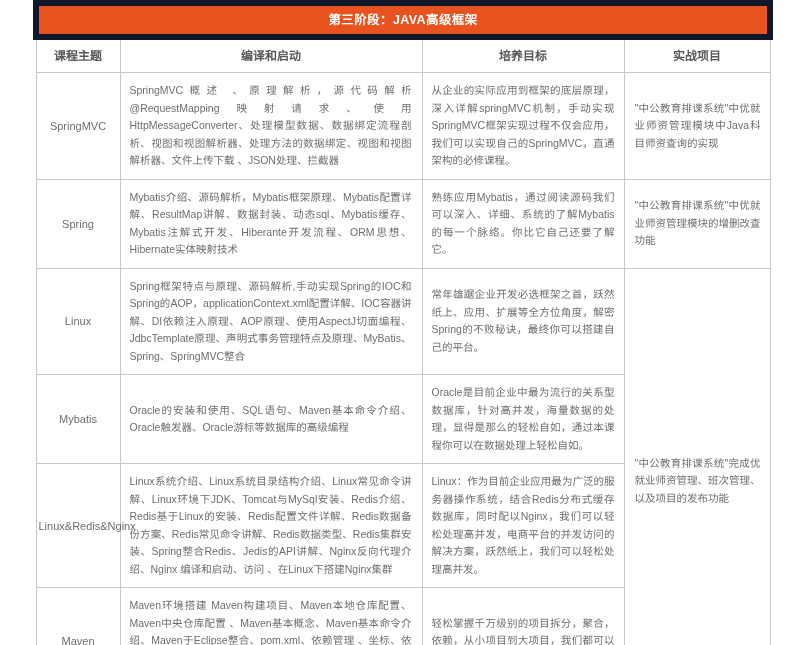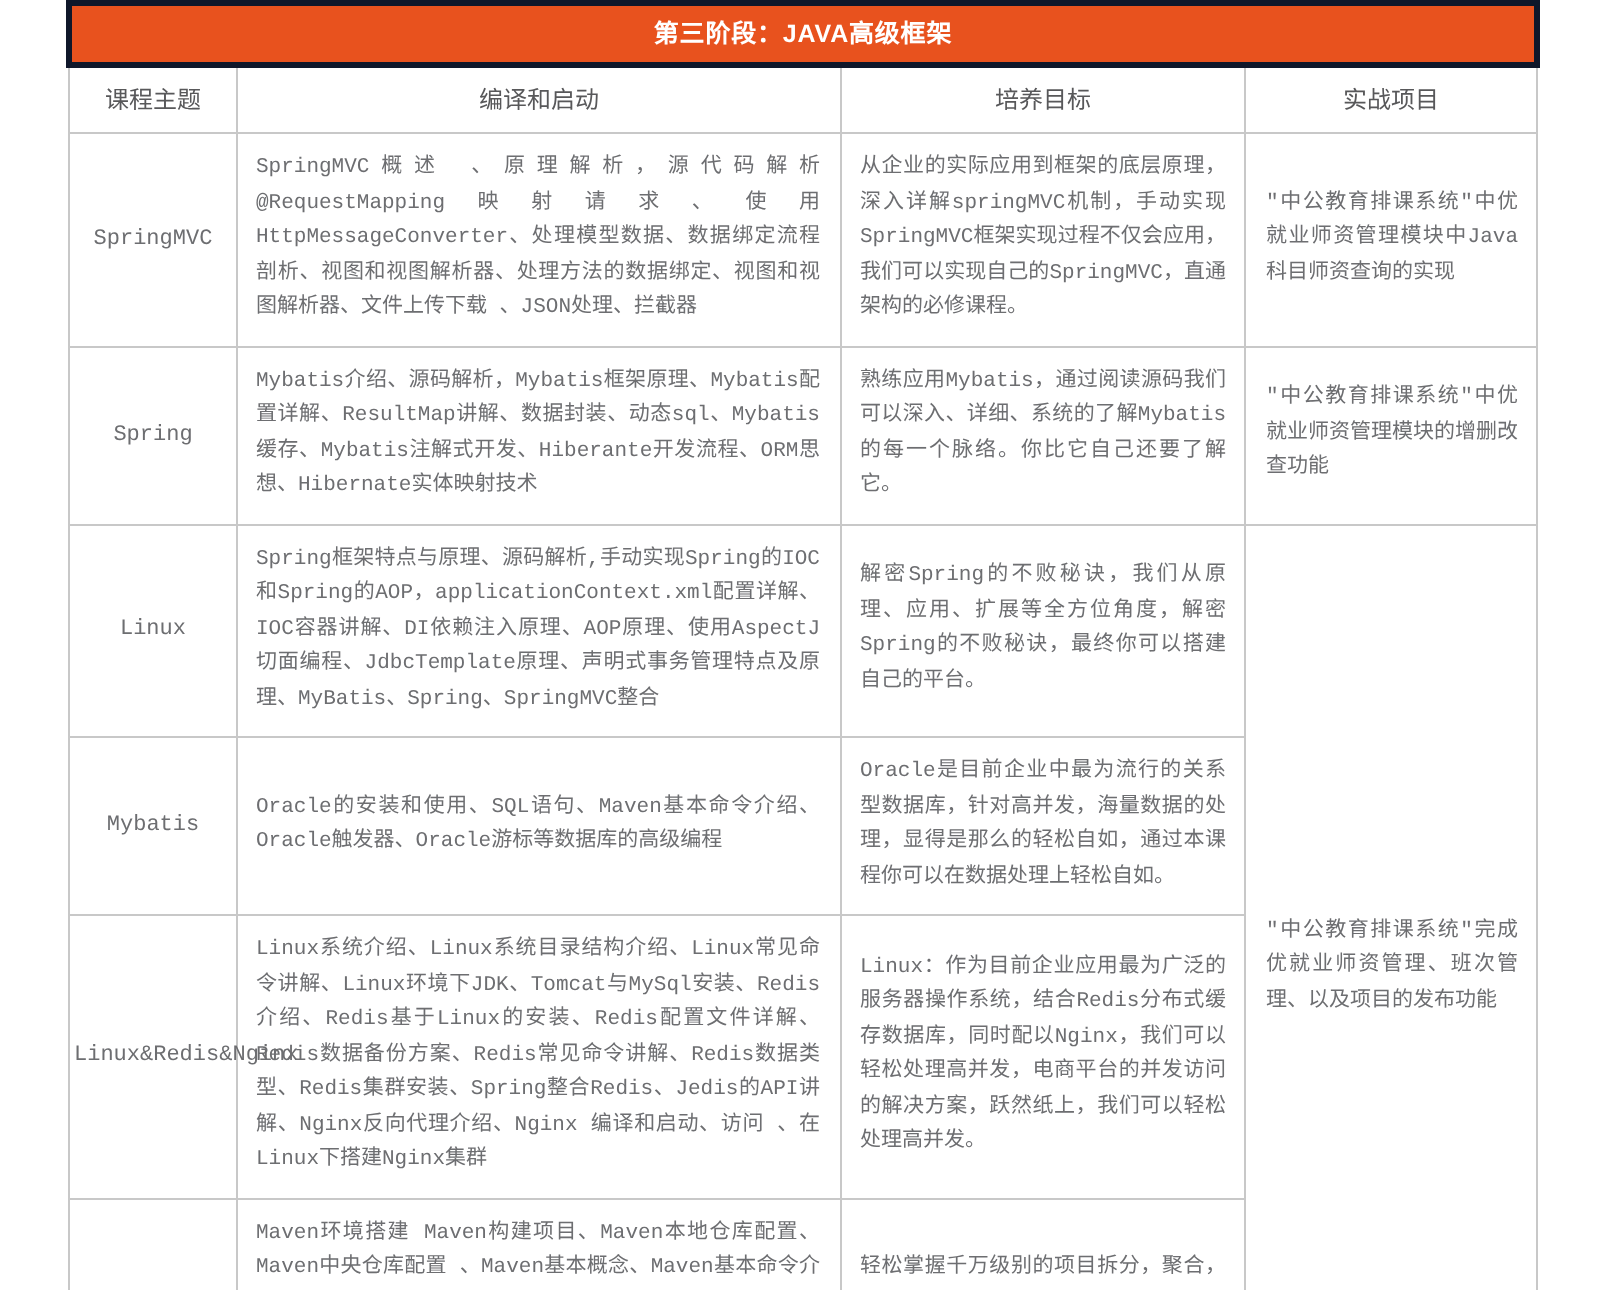--- a/index.html
+++ b/index.html
@@ -36,21 +36,21 @@
   }
   table.curriculum td,
   table.curriculum th {
     border: 1px solid #c8c8c8;
     padding: 0;
     vertical-align: middle;
   }
   
   tr.banner-row td {
     background: #e8521e;
-    border: 3px solid #0f172a;
+    border: 6px solid #0f172a;
     height: 28px;
     text-align: center;
     vertical-align: middle;
   }
   .banner-title {
     color: #ffffff;
     font-size: 12.5px;
     font-weight: bold;
     letter-spacing: 0.4px;
     line-height: 28px;
@@ -58,21 +58,21 @@
   }
   
   tr.head-row td {
     height: 32px;
     text-align: center;
     vertical-align: middle;
     background: #ffffff;
   }
   .col-head {
     font-size: 12px;
-    font-weight: normal;
+    font-weight: bold;
     color: #58585a;
     display: block;
     line-height: 16px;
   }
   
   .topic {
     text-align: center;
     font-size: 11px;
     line-height: 16px;
     color: #6d6e71;
@@ -99,21 +99,21 @@
   }
   .project {
     font-size: 10.5px;
     line-height: 17.5px;
     color: #6d6e71;
     text-align: justify;
     text-justify: inter-ideograph;
     padding: 9px 9px 9px 10px;
     display: block;
   }
-  td.v-mid { vertical-align: middle; font-family: Liberation Mono, monospace; }
+  td.v-mid { vertical-align: middle; }
   td.cell-topic { width: 84px; }
   td.cell-content { width: 302px; }
   td.cell-goal { width: 202px; }
   td.cell-project { width: 146px; }
 </style>
 </head>
 <body>
 
 <div class="page">
   <div class="sheet">
@@ -177,21 +177,21 @@
         </tr>
 
         <tr>
           <td class="cell-topic v-mid">
             <span class="topic">Linux</span>
           </td>
           <td class="cell-content v-mid">
             <span class="content">Spring框架特点与原理、源码解析,手动实现Spring的IOC和Spring的AOP，applicationContext.xml配置详解、IOC容器讲解、DI依赖注入原理、AOP原理、使用AspectJ切面编程、JdbcTemplate原理、声明式事务管理特点及原理、MyBatis、Spring、SpringMVC整合</span>
           </td>
           <td class="cell-goal v-mid">
-            <span class="goal">解密Spring的不败秘诀，我们从原理、应用、扩展等全方位角度，解密Spring的不败秘诀，最终你可以搭建自己的平台。</span>
+            <span class="goal">常年雄踞企业开发必选框架之首，跃然纸上、应用、扩展等全方位角度，解密Spring的不败秘诀，最终你可以搭建自己的平台。</span>
           </td>
           <td class="cell-project v-mid" rowspan="4">
             <span class="project">"中公教育排课系统"完成优就业师资管理、班次管理、以及项目的发布功能</span>
           </td>
         </tr>
 
         <tr>
           <td class="cell-topic v-mid">
             <span class="topic">Mybatis</span>
           </td>

